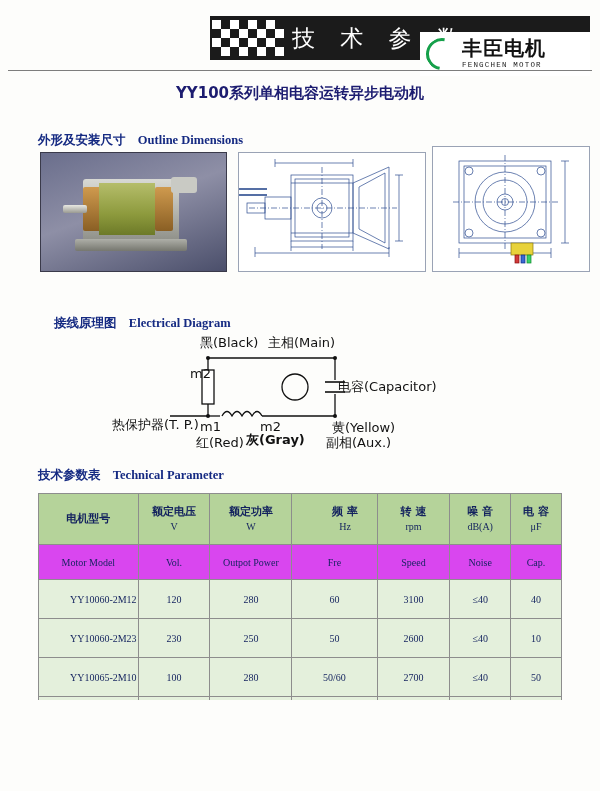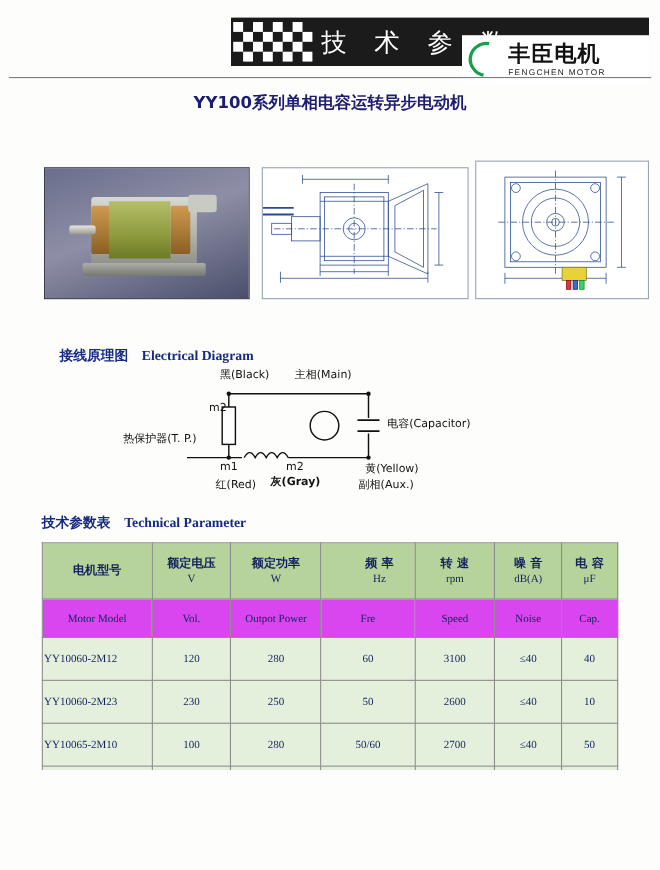--- a/index.html
+++ b/index.html
@@ -93,21 +93,21 @@
     color: #111;
     font-weight: bold;
     font-family: "DejaVu Sans", sans-serif;
     letter-spacing: 1px;
   }
   .brand-en {
     font-size: 7.5px;
     color: #222;
     letter-spacing: 1.2px;
     margin-top: 4px;
-    font-family: Liberation Sans, sans-serif;
+    font-family: Liberation Mono, monospace;
   }
   .header-rule {
     position: absolute;
     left: 8px;
     top: 62px;
     width: 584px;
     height: 1px;
     background: #7d7d7d;
   }
 
@@ -219,21 +219,21 @@
   
   .elec-wrap {
     position: absolute;
     left: 160px;
     top: 336px;
     width: 300px;
     height: 122px;
   }
   .elec-label {
     position: absolute;
-    font-size: 10px;
+    font-size: 13px;
     color: #111;
     font-family: "DejaVu Sans", sans-serif;
     white-space: nowrap;
   }
 
   
   .param-table {
     position: absolute;
     left: 38px;
     top: 493px;
@@ -263,21 +263,21 @@
     font-size: 10px;
     font-family: "Liberation Serif", serif;
     font-weight: normal;
   }
   .param-table tr.sub td {
     background: #d946ef;
     font-size: 10px;
     height: 32px;
   }
   .param-table td.model {
-    text-align: left;
+    text-align: right;
   }
   .col1 { width: 104px; }
   .col2 { width: 76px; }
   .col3 { width: 86px; }
   .col4 { width: 68px; padding-left: 22px; }
   .col5 { width: 76px; }
   .col6 { width: 62px; }
   .col7 { width: 52px; }
 
   .footer-space {
@@ -320,20 +320,24 @@
       <span class="brand-text">
         <span class="brand-cn">丰臣电机</span>
         <span class="brand-en">FENGCHEN MOTOR</span>
       </span>
     </div>
     <div class="header-rule"></div>
   </div>
 
   <div class="doc-title">YY100系列单相电容运转异步电动机</div>
 
+  <div class="section-head" id="sec-outline">
+    <span>外形及安装尺寸</span>
+    <span class="en" style="margin-left:8px;">Outline Dimensions</span>
+  </div>
 
   <div class="photo">
     <div class="motor-body"></div>
     <div class="motor-coil-l"></div>
     <div class="motor-coil-r"></div>
     <div class="motor-core"></div>
     <div class="motor-shaft"></div>
     <div class="motor-cap"></div>
     <div class="motor-base"></div>
   </div>
@@ -433,24 +437,24 @@
       <g fill="#111" stroke="none">
         <circle cx="48" cy="22" r="2"></circle>
         <circle cx="48" cy="80" r="2"></circle>
         <circle cx="175" cy="22" r="2"></circle>
         <circle cx="175" cy="80" r="2"></circle>
       </g>
     </svg>
     <div class="elec-label" style="left:40px;  top:-2px;">黑(Black)</div>
     <div class="elec-label" style="left:108px; top:-2px;">主相(Main)</div>
     <div class="elec-label" style="left:30px;  top:30px;">m2</div>
-    <div class="elec-label" style="left:-48px; top:56px;text-align:right;">热保护器(T. P.)</div>
+    <div class="elec-label" style="left:-48px; top:80px;text-align:right;">热保护器(T. P.)</div>
     <div class="elec-label" style="left:40px;  top:83px;">m1</div>
     <div class="elec-label" style="left:100px; top:83px;">m2</div>
-    <div class="elec-label" style="left:192px; top:42px;">电容(Capacitor)</div>
+    <div class="elec-label" style="left:178px; top:42px;">电容(Capacitor)</div>
     <div class="elec-label" style="left:36px;  top:98px;">红(Red)</div>
     <div class="elec-label" style="left:86px;  top:95px;font-weight:bold;">灰(Gray)</div>
     <div class="elec-label" style="left:172px; top:83px;">黄(Yellow)</div>
     <div class="elec-label" style="left:166px; top:98px;text-align:right;">副相(Aux.)</div>
   </div>
 
   <div class="section-head" id="sec-param">
     <span>技术参数表</span>
     <span class="en" style="margin-left:8px;">Technical Parameter</span>
   </div>

